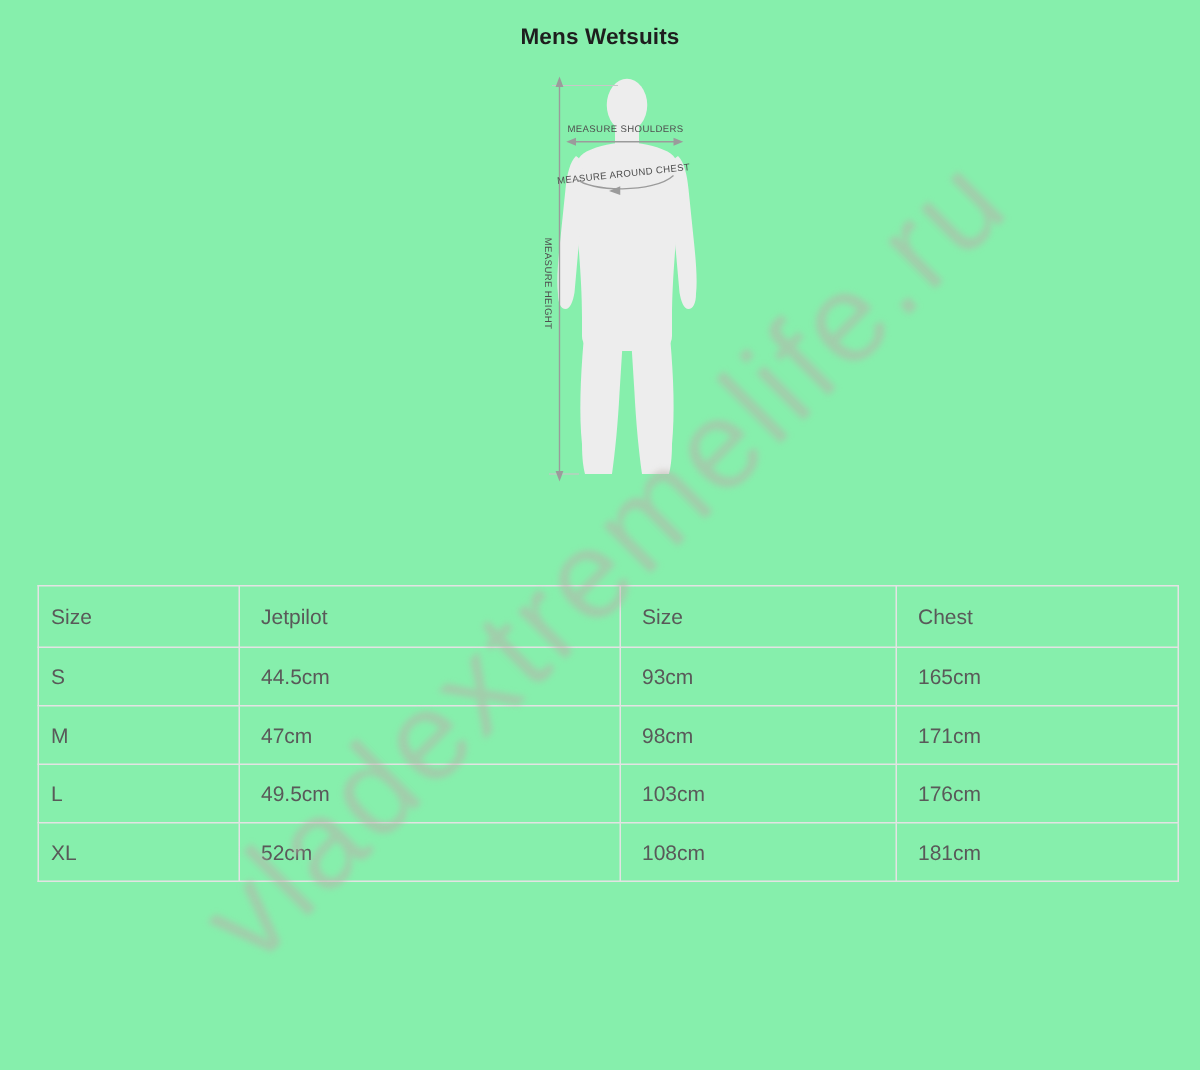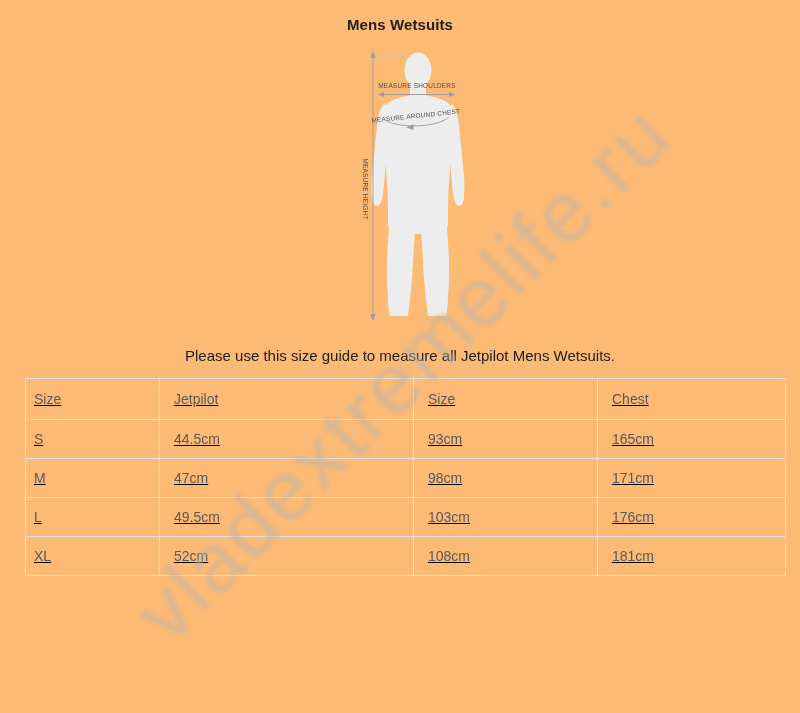--- a/index.html
+++ b/index.html
@@ -5,21 +5,21 @@
   html, body {
     margin: 0;
     padding: 0;
     background: #ffffff;
     font-family: "Liberation Sans", sans-serif;
   }
   #page {
     position: relative;
     width: 800px;
     height: 713px;
-    background: #fdba74;
+    background: #86efac;
     overflow: hidden;
   }
   .page-title {
     position: absolute;
     top: 16px;
     left: 0;
     width: 100%;
     text-align: center;
     font-size: 15px;
     font-weight: 600;
@@ -39,23 +39,22 @@
     left: 0;
     width: 100%;
     text-align: center;
     font-size: 15px;
     font-weight: 500;
     color: var(--title-text, #1e1e1e);
   }
   .table-wrap {
     position: absolute;
     left: 25px;
-    top: 378px;
+    top: 390px;
     width: 760px;
-    text-decoration: underline;
   }
   table.size-table {
     width: 100%;
     border-collapse: collapse;
     table-layout: fixed;
     font-size: 14px;
     color: var(--cell-text, #595959);
   }
   .size-table th, .size-table td {
     border: 1px solid var(--table-border, #e3e3e3);
@@ -140,21 +139,20 @@
       </g>
 
       <g>
         <text class="ann-text" x="416" y="118" text-anchor="middle" transform="rotate(-6 416 118)">MEASURE AROUND CHEST</text>
         <path class="ann-line" d="M384,119 C393,128 436,129 449,117"></path>
         <polygon class="ann-head" points="406,127.3 413.5,124.2 413.5,130"></polygon>
       </g>
     </svg>
   </div>
 
-  <div class="caption">Please use this size guide to measure all Jetpilot Mens Wetsuits.</div>
 
   <div class="table-wrap">
     <table class="size-table">
       <colgroup>
         <col style="width:134px">
           <col style="width:254px">
           <col style="width:184px">
           <col style="width:188px">
       </colgroup>
       <thead>

